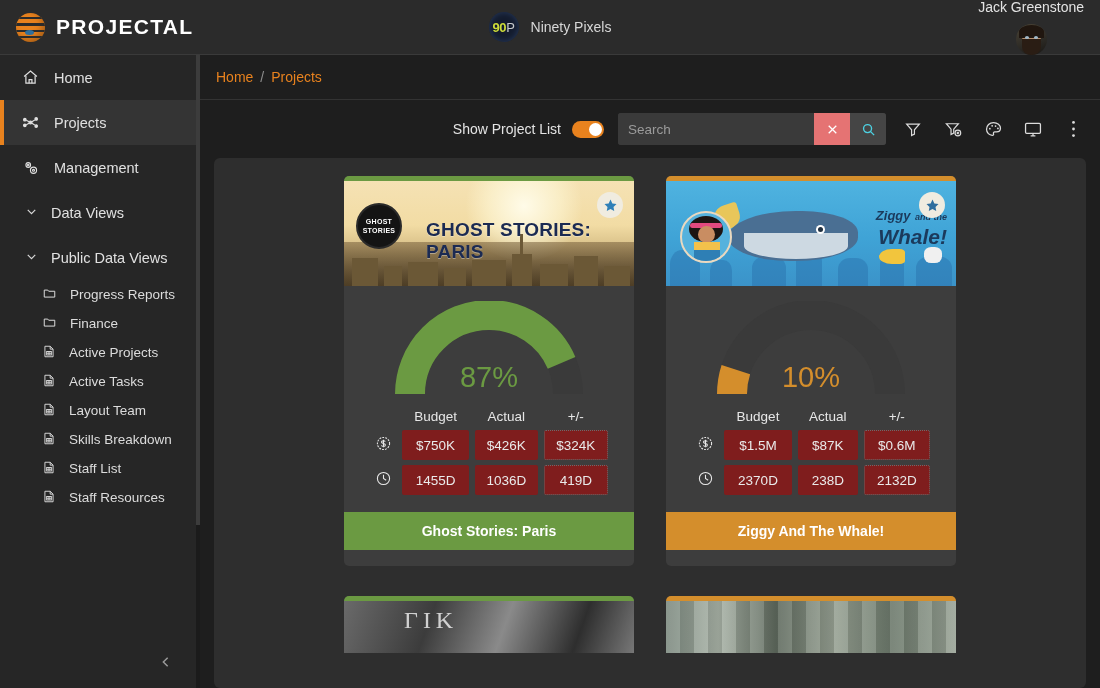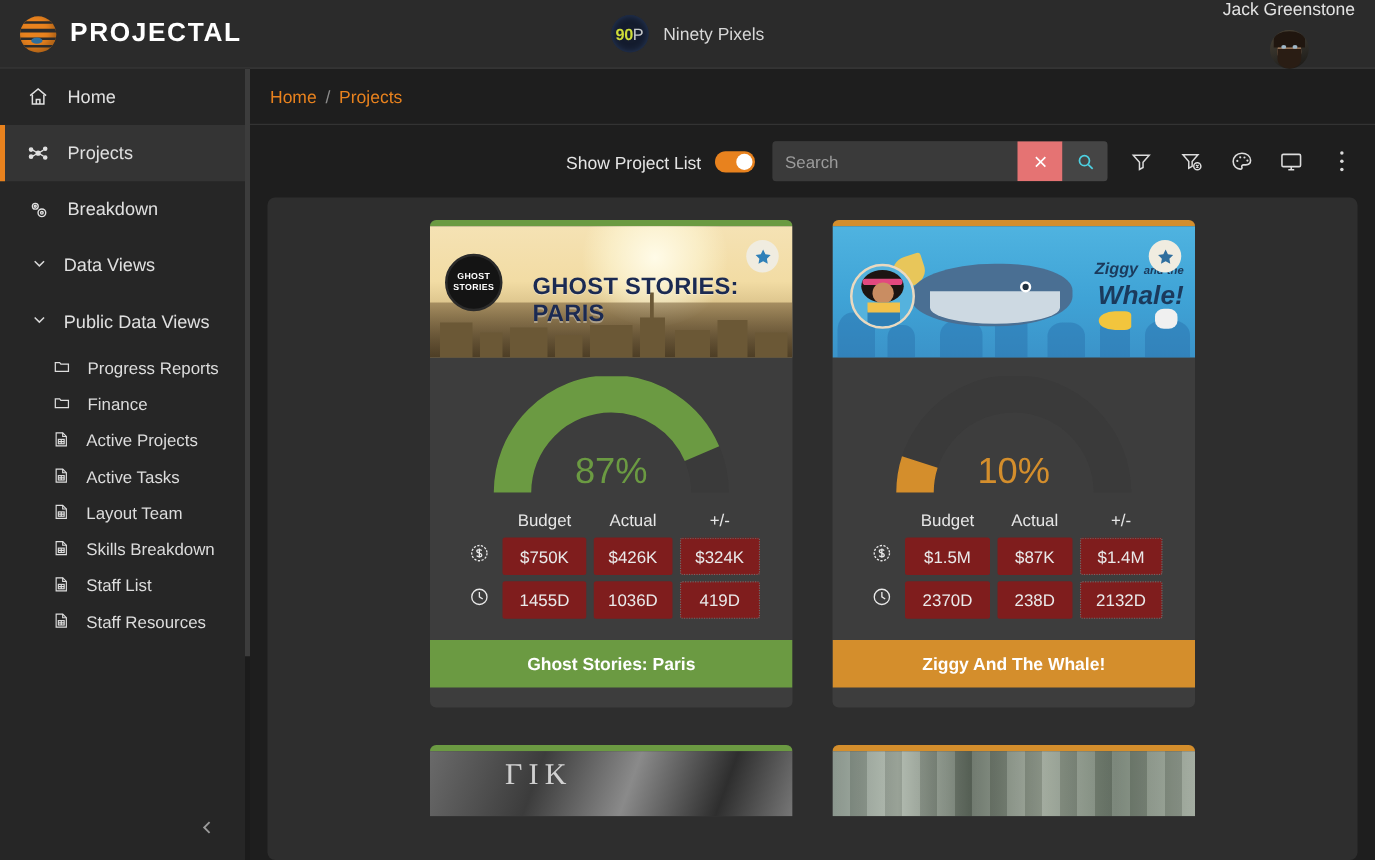--- a/index.html
+++ b/index.html
@@ -82,21 +82,21 @@
   }
   .collapse-bar { height: 52px; display:flex; align-items:center; justify-content:flex-end; padding-right: 26px; }
   .collapse-btn { color: #9a9a9a; cursor: pointer; display:flex; }
   .sidebar-rail { position: absolute; right: 0; top: 0; bottom: 0; width: 4px; background: #1b1b1b; }
   .sidebar-rail .thumb { position:absolute; top: 0; left:0; width: 4px; height: 470px; background: #3c3c3c; }
 
   
   .content { flex: 1; display: flex; flex-direction: column; background: #1e1e1e; min-width: 0; }
   .toolbar { height: 58px; min-height: 58px; display: flex; align-items: center; padding: 0 14px 0 0; }
   .toolbar-inner { display:flex; align-items:center; gap: 14px; margin-left: auto; margin-right: 0; }
-  .toggle-wrap { display:flex; align-items:flex-end; gap: 11px; }
+  .toggle-wrap { display:flex; align-items:center; gap: 11px; }
   .toggle-label { font-size: 14px; color: #e4e4e4; }
   .switch { width: 32px; height: 17px; border-radius: 9px; background: #e8821e; position: relative; cursor: pointer; }
   .switch .knob { position:absolute; width: 13px; height: 13px; border-radius:50%; background:#fff; top:2px; right: 2px; }
 
   .searchbox { display:flex; height: 32px; border-radius: 3px; overflow:hidden; background:#3a3a3a; }
   .search-input {
     width: 196px; background: #3a3a3a; border: none; outline: none;
     color: #e0e0e0; font-size: 13.5px; padding: 0 10px; font-family: inherit;
   }
   .search-input::placeholder { color: #9b9b9b; }
@@ -261,21 +261,21 @@
 
         <div class="nav-item">
           <span class="ico">
             <svg width="19" height="18" viewBox="0 0 24 24" fill="none" stroke="#e0e0e0" stroke-width="1.5">
               <circle cx="9" cy="8" r="3.1"></circle>
                 <circle cx="9" cy="8" r="1"></circle>
               <circle cx="16" cy="15" r="4.1"></circle>
                 <circle cx="16" cy="15" r="1.4"></circle>
             </svg>
           </span>
-          <span>Breakdown</span>
+          <span>Management</span>
         </div>
 
         <div class="group-item">
           <span>
             <svg width="15" height="15" viewBox="0 0 24 24" fill="none" stroke="#d8d8d8" stroke-width="1.9">
                 <path d="M6 9.5 12 15.5 18 9.5"></path>
               </svg>
           </span>
           <span>Data Views</span>
         </div>
@@ -590,21 +590,21 @@
                 <tbody>
                   <tr>
                     <td class="rowicon">
                       <svg width="17" height="17" viewBox="0 0 24 24" fill="none" stroke="#e9e9e9" stroke-width="1.5">
                           <circle cx="12" cy="12" r="8.6" stroke-dasharray="2.6 1.6"></circle>
                           <path d="M12 6.8v10.4M14.6 9.1c-.6-.8-1.6-1.1-2.8-1.1-1.6 0-2.7.8-2.7 2 0 2.7 5.6 1.3 5.6 4 0 1.3-1.2 2.1-2.9 2.1-1.3 0-2.3-.4-2.9-1.2"></path>
                         </svg>
                     </td>
                     <td class="cell">$1.5M</td>
                     <td class="cell">$87K</td>
-                    <td class="cell diff">$1.4M</td>
+                    <td class="cell diff">$0.6M</td>
                   </tr>
                   <tr>
                     <td class="rowicon">
                       <svg width="17" height="17" viewBox="0 0 24 24" fill="none" stroke="#e9e9e9" stroke-width="1.5">
                           <circle cx="12" cy="12" r="8.6"></circle>
                           <path d="M12 6.6V12l3.8 2.4"></path>
                         </svg>
                     </td>
                     <td class="cell">2370D</td>
                     <td class="cell">238D</td>

